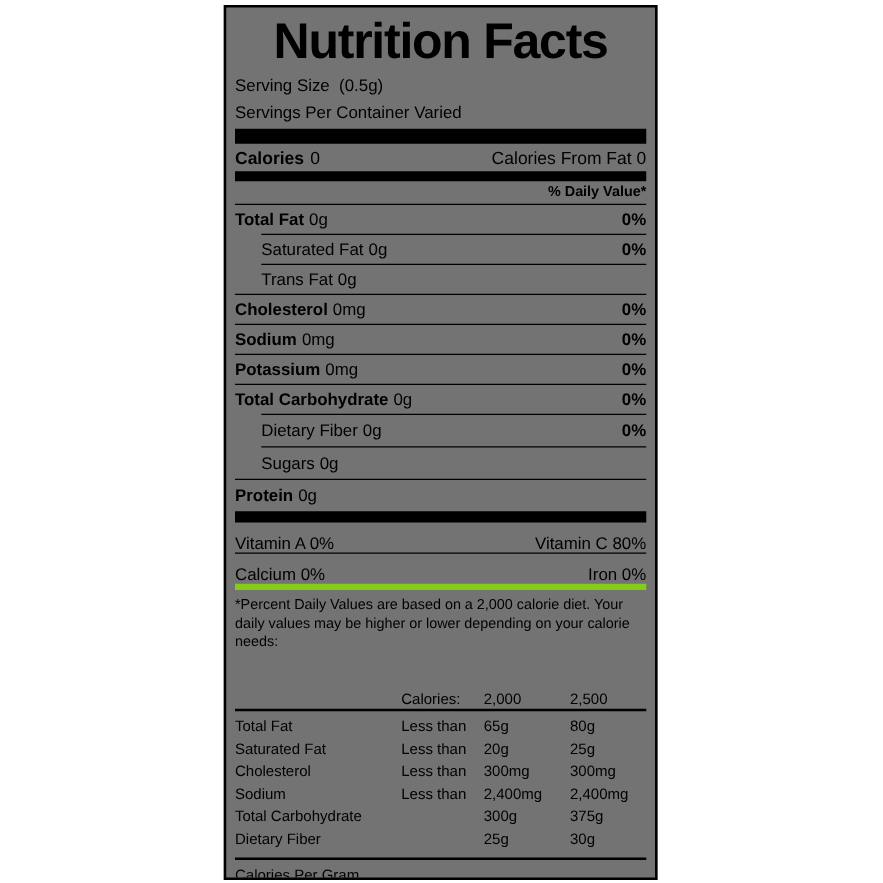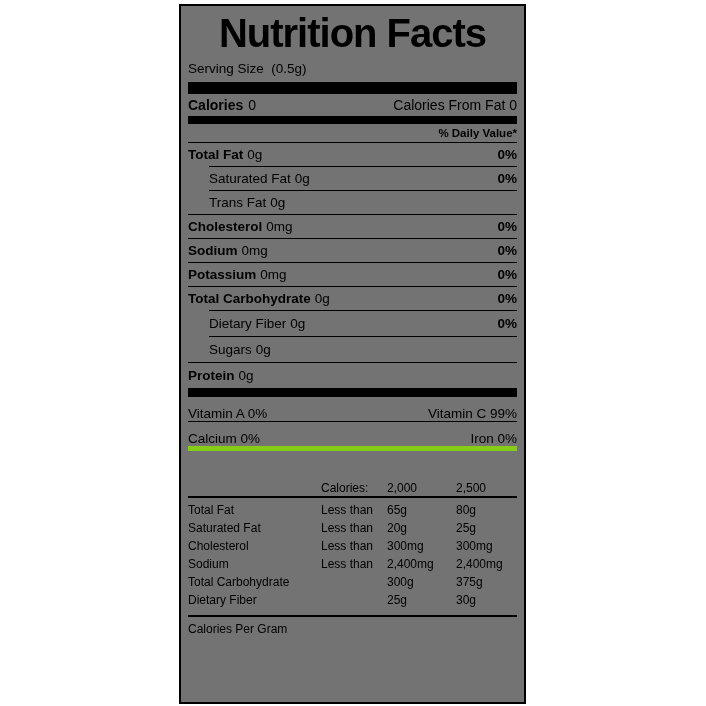--- a/index.html
+++ b/index.html
@@ -110,20 +110,21 @@
   .cpg-title { height: 17px; line-height: 17px; }
 </style>
 </head>
 <body>
 
 <div class="label">
 
   <div class="title">Nutrition Facts</div>
 
   <div class="serving-line">Serving Size  (0.5g)</div>
+  <div class="serving-line">Servings Per Container Varied</div>
 
   <div class="bar bar-thick"></div>
 
 
   <div class="calories-row">
     <span class="cal-label">Calories</span>
     <span class="cal-value">0</span>
     <span class="cal-right">Calories From Fat 0</span>
   </div>
 
@@ -179,27 +180,28 @@
   <div class="nrow tall">
     <span class="nname b">Protein</span>
     <span class="namt">0g</span>
     <span class="ndv"></span>
   </div>
 
   <div class="bar bar-vit"></div>
 
   <div class="vrow">
     <span>Vitamin A 0%</span>
-    <span class="vright">Vitamin C 99%</span>
+    <span class="vright">Vitamin C 80%</span>
   </div>
   <div class="vrow second">
     <span>Calcium 0%</span>
     <span class="vright">Iron 0%</span>
   </div>
 
+  <div class="footnote">*Percent Daily Values are based on a 2,000 calorie diet. Your daily values may be higher or lower depending on your calorie needs:</div>
 
   <div class="dv-table">
     <div class="trow thead">
       <span></span>
       <span>Calories:</span>
       <span>2,000</span>
       <span>2,500</span>
     </div>
     <div class="tbody">
       <div class="trow">

